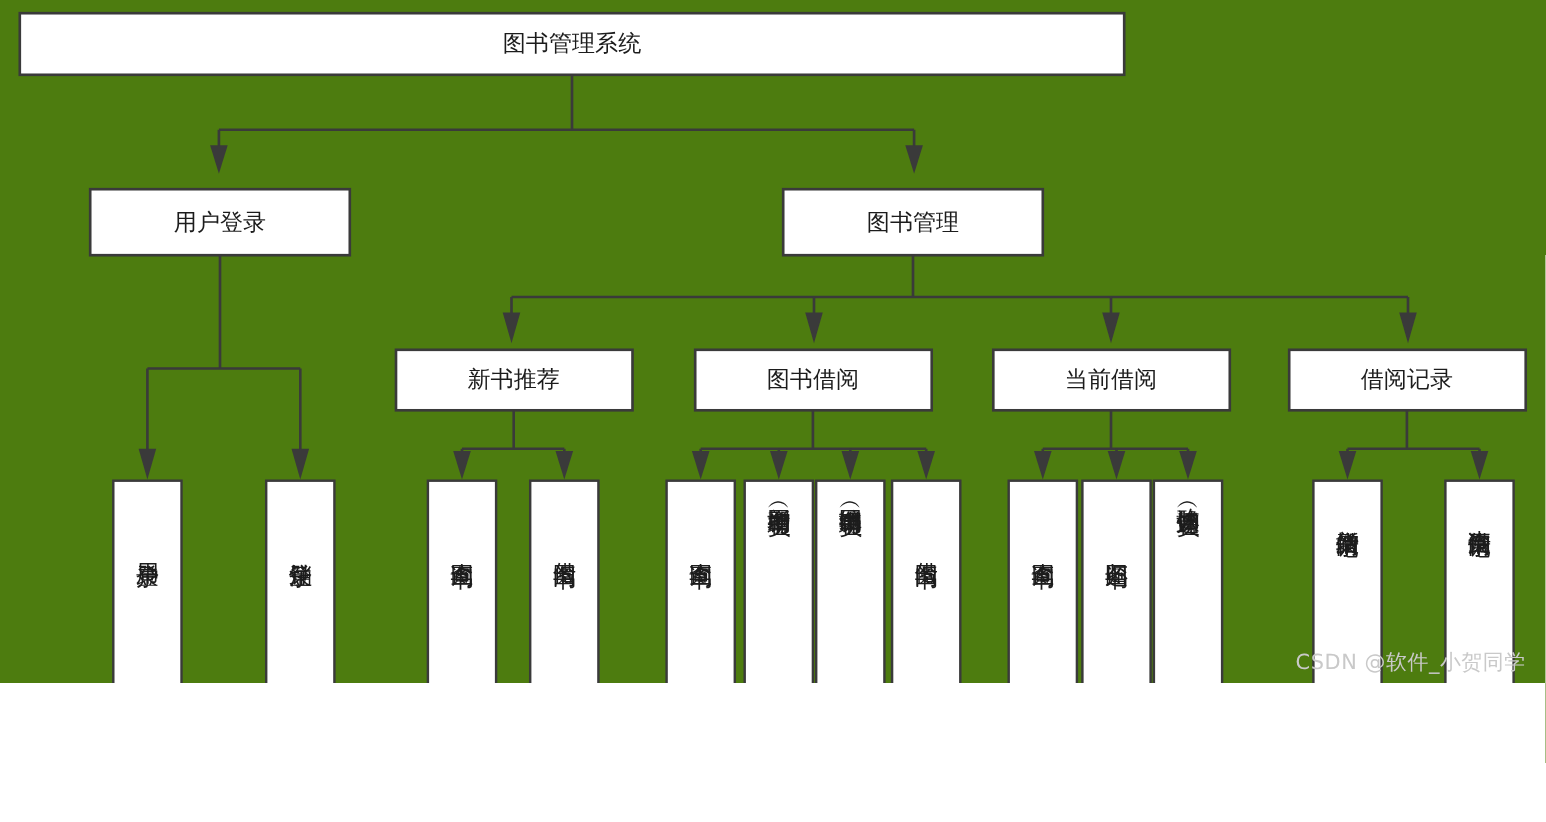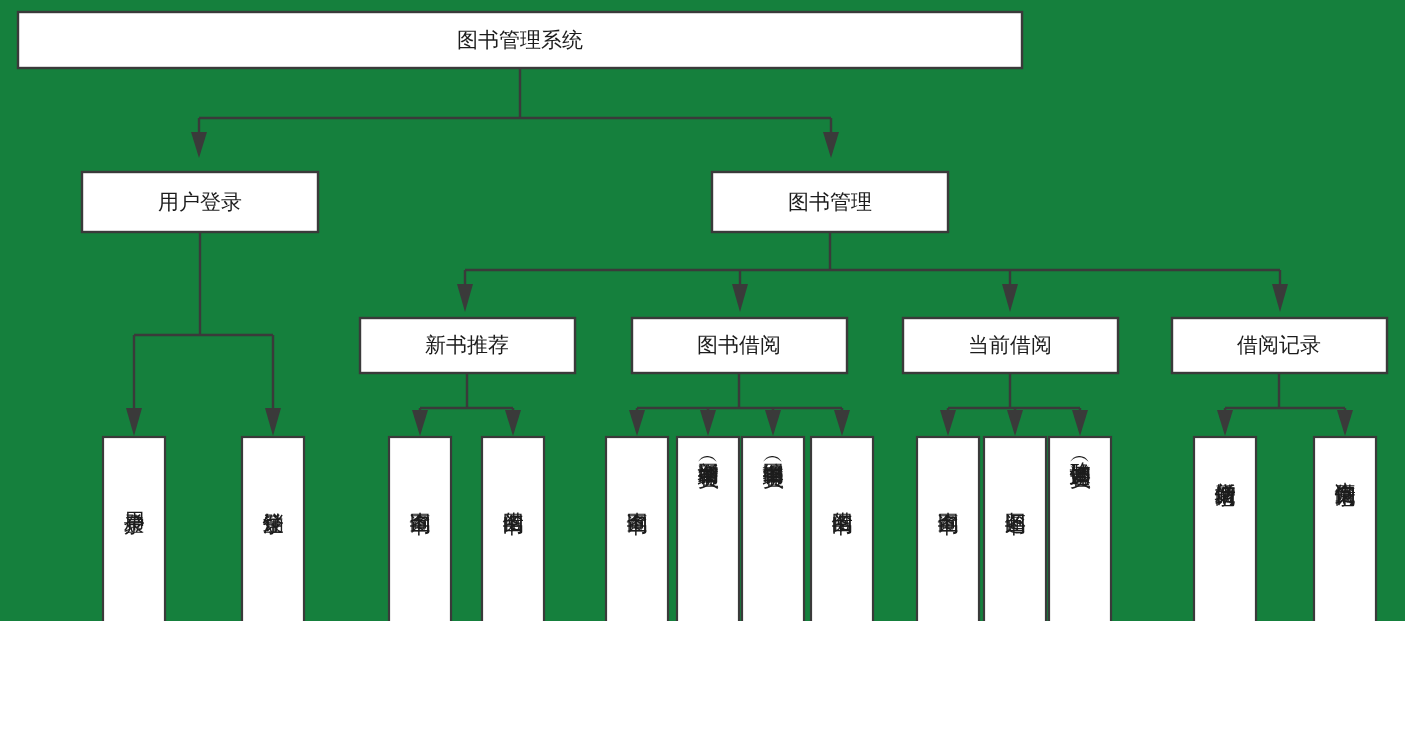--- a/index.html
+++ b/index.html
@@ -8,21 +8,21 @@
     padding: 0;
     background: #ffffff;
   }
   body {
     font-family: "DejaVu Sans", "Liberation Sans", sans-serif;
   }
   #diagram-root {
     position: relative;
     width: 1405px;
     height: 621px;
-    background: #15803d;
+    background: #4d7c0f;
     overflow: hidden;
   }
   svg#flow-svg {
     position: absolute;
     left: 0;
     top: 0;
     width: 1405px;
     height: 747px;
   }
   .node-box {
@@ -247,14 +247,15 @@
   <div class="leaf-label-wrap" style="left:1049px; top:437px; width:62px; height:296px;">
     <span class="leaf-label" style="margin-top:8px;">确认归还（管理员）</span>
   </div>
   <div class="leaf-label-wrap" style="left:1194px; top:437px; width:62px; height:296px;">
     <span class="leaf-label" style="margin-top:28px;">新增借阅记录</span>
   </div>
   <div class="leaf-label-wrap" style="left:1314px; top:437px; width:62px; height:296px;">
     <span class="leaf-label" style="margin-top:28px;">查询借阅记录</span>
   </div>
 
+  <div class="watermark">CSDN @软件_小贺同学</div>
 
 </div>
 
 </body></html>

